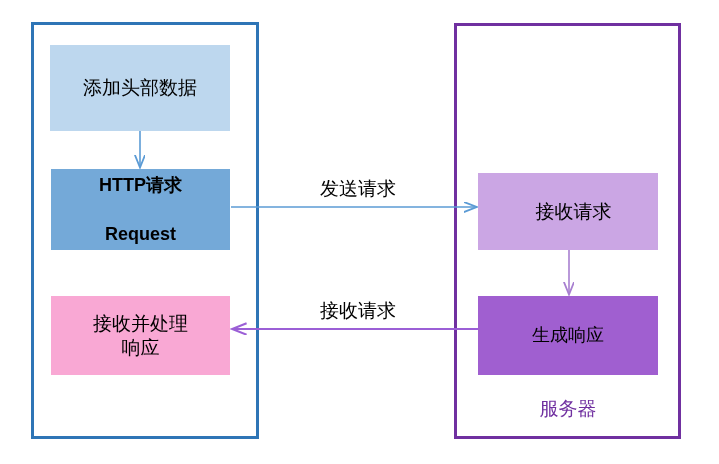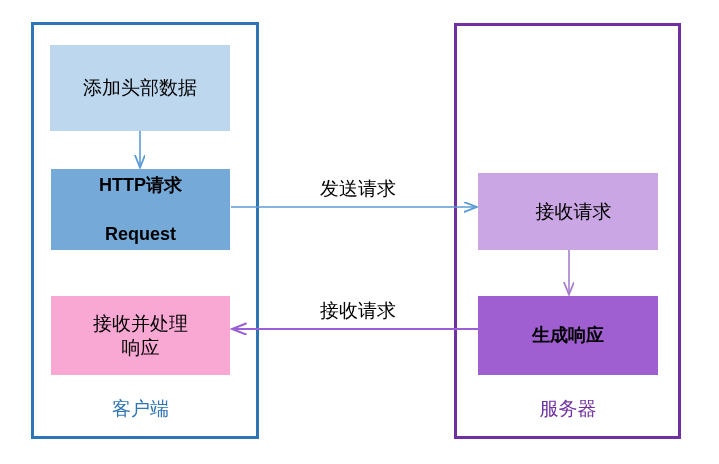--- a/index.html
+++ b/index.html
@@ -107,21 +107,21 @@
     padding-left: 11px;
   }
 
   #node-generate-response {
     left: 478px;
     top: 296px;
     width: 180px;
     height: 79px;
     background: #a05fd0;
     font-size: 18px;
-    font-weight: bold;
+    font-weight: normal;
   }
 
   
   .lane-label {
     position: absolute;
     text-align: center;
     font-size: 19px;
     white-space: pre;
   }
 
@@ -222,19 +222,18 @@
   </div>
 
   <div class="node" id="node-receive-request">
     <span class="line1">接收请求</span>
   </div>
 
   <div class="node" id="node-generate-response">
     <span class="line1">生成响应</span>
   </div>
 
-  <div class="lane-label" id="label-client">客户端</div>
   <div class="lane-label" id="label-server">服务器</div>
 
   <div class="edge-label" id="label-send-request">发送请求</div>
   <div class="edge-label" id="label-return-response">接收请求</div>
 
 </div>
 
 </body></html>

